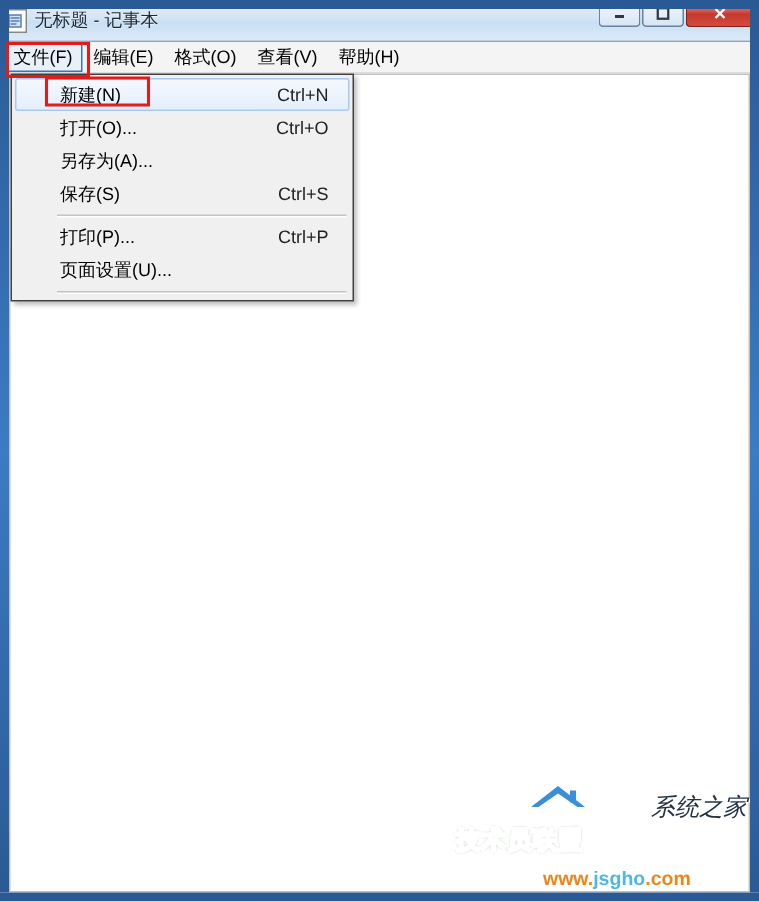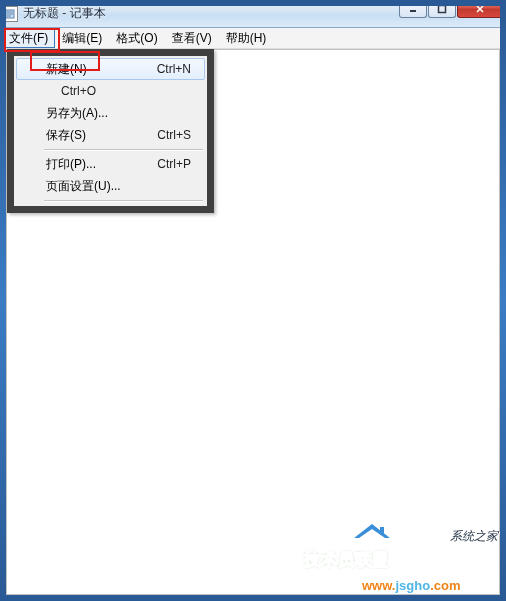--- a/index.html
+++ b/index.html
@@ -89,23 +89,23 @@
 
   .content-area {
     position: absolute; top: 49px; left: 6px; right: 6px; bottom: 6px;
     background: #fff;
     border: 1px solid #c0c0c0;
   }
 
   .dropdown {
     position: absolute;
     top: 49px; left: 7px;
-    width: 207px;
+    width: 229px;
     background: #f0f0f0;
-    border: 7px solid #404040;
+    border: 1px solid #404040;
     box-shadow: 2px 2px 3px rgba(0,0,0,.25);
     padding: 2px;
     z-index: 4;
   }
   .dd-row {
     height: 22px;
     display: flex; align-items: center;
     padding: 0 14px 0 30px;
     position: relative;
     cursor: pointer;
@@ -132,21 +132,21 @@
   }
 
   .watermark {
     position: absolute;
     right: 2px; bottom: 3px;
     width: 200px; height: 70px;
     z-index: 2;
   }
   .wm-top {
     position: absolute; right: 6px; top: 0;
-    font-size: 12px; color: #234; font-style: italic;
+    font-size: 16px; color: #234; font-style: italic;
     text-shadow: 1px 1px 0 #fff;
   }
   .wm-roof {
     position: absolute; right: 112px; top: -6px;
     width: 40px; height: 24px;
   }
   .wm-main {
     position: absolute; left: 0; top: 22px;
     font-size: 16px; font-weight: 900;
     color: #4fae33;
@@ -204,20 +204,21 @@
 </div>
 
 <div class="content-area"></div>
 
 <div class="dropdown">
   <div class="dd-row hover">
     <span class="label">新建(N)</span>
     <span class="shortcut">Ctrl+N</span>
   </div>
   <div class="dd-row">
+    <span class="label">打开(O)...</span>
     <span class="shortcut">Ctrl+O</span>
   </div>
   <div class="dd-row">
     <span class="label">另存为(A)...</span>
     <span class="shortcut"></span>
   </div>
   <div class="dd-row">
     <span class="label">保存(S)</span>
     <span class="shortcut">Ctrl+S</span>
   </div>

